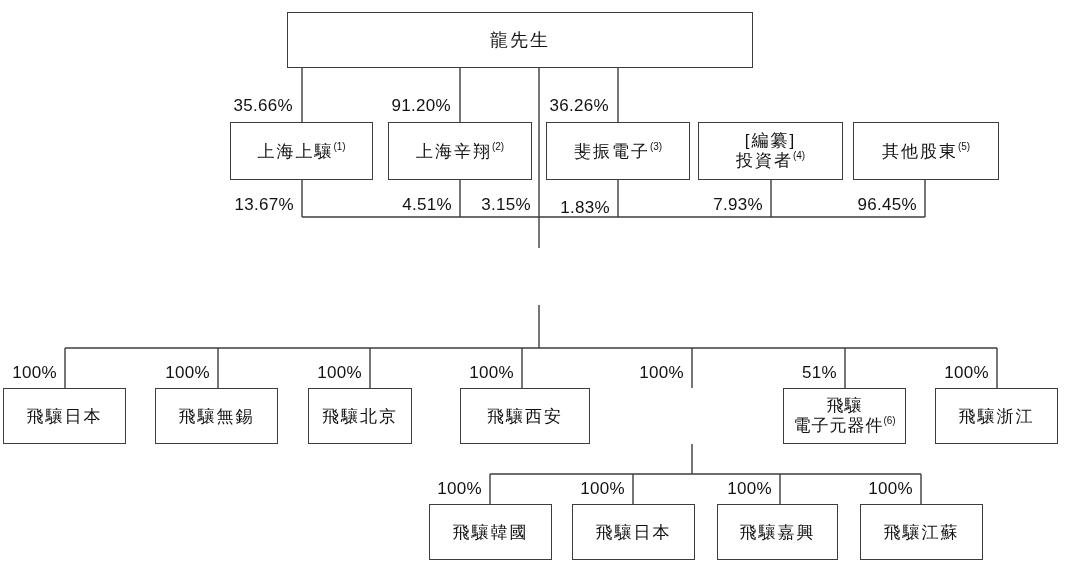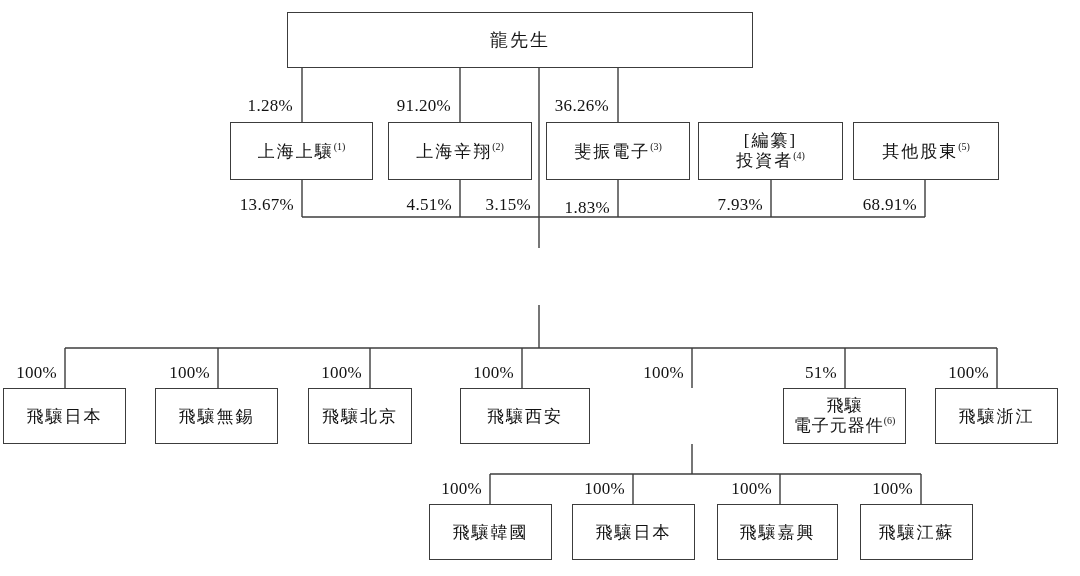--- a/index.html
+++ b/index.html
@@ -1,20 +1,20 @@
 <!DOCTYPE html>
 <html><head>
 <meta charset="utf-8">
 <style>
   html,body{margin:0;padding:0;background:#ffffff;}
   #stage{
     position:relative;
     width:1080px;height:576px;
     background:#ffffff;
-    font-family:Liberation Serif, serif;
+    font-family:Liberation Sans, sans-serif;
     color:#121212;
     overflow:hidden;
   }
   #wires{position:absolute;left:0;top:0;width:1080px;height:576px;pointer-events:none;}
   .box{
     position:absolute;
     border:1.5px solid #3c3c3c;
     background:#ffffff;
     display:flex;align-items:center;justify-content:center;
     text-align:center;
@@ -75,21 +75,21 @@
       <path d="M633 474 V504"></path>
       <path d="M780 474 V504"></path>
       <path d="M921 474 V504"></path>
     </g>
   </svg>
 
   <div class="box root" style="left:287px;top:12px;width:466px;height:56px">
     <span>龍先生</span>
   </div>
 
-  <div class="pct" style="right:787px;top:96px">1.28%</div>
+  <div class="pct" style="right:787px;top:96px">35.66%</div>
   <div class="pct" style="right:629px;top:96px">91.20%</div>
   <div class="pct" style="right:471px;top:96px">36.26%</div>
 
   <div class="box" style="left:230px;top:122px;width:143px;height:58px">
     <span><span>上海上驤</span><sup>(1)</sup></span>
   </div>
   <div class="box" style="left:388px;top:122px;width:144px;height:58px">
     <span><span>上海辛翔</span><sup>(2)</sup></span>
   </div>
   <div class="box" style="left:546px;top:122px;width:144px;height:58px">
@@ -103,21 +103,21 @@
   </div>
   <div class="box" style="left:853px;top:122px;width:146px;height:58px">
     <span><span>其他股東</span><sup>(5)</sup></span>
   </div>
 
   <div class="pct" style="right:786px;top:195px">13.67%</div>
   <div class="pct" style="right:628px;top:195px">4.51%</div>
   <div class="pct" style="right:549px;top:195px">3.15%</div>
   <div class="pct" style="right:470px;top:198px">1.83%</div>
   <div class="pct" style="right:317px;top:195px">7.93%</div>
-  <div class="pct" style="right:163px;top:195px">68.91%</div>
+  <div class="pct" style="right:163px;top:195px">96.45%</div>
 
 
   <div class="pct" style="right:1023px;top:363px">100%</div>
   <div class="pct" style="right:870px;top:363px">100%</div>
   <div class="pct" style="right:718px;top:363px">100%</div>
   <div class="pct" style="right:566px;top:363px">100%</div>
   <div class="pct" style="right:396px;top:363px">100%</div>
   <div class="pct" style="right:243px;top:363px">51%</div>
   <div class="pct" style="right:91px;top:363px">100%</div>
 
@@ -150,17 +150,17 @@
 
   <div class="box" style="left:429px;top:504px;width:123px;height:56px">
     <span>飛驤韓國</span>
   </div>
   <div class="box" style="left:572px;top:504px;width:123px;height:56px">
     <span>飛驤日本</span>
   </div>
   <div class="box" style="left:717px;top:504px;width:121px;height:56px">
     <span>飛驤嘉興</span>
   </div>
-  <div class="box" style="left:860px;top:504px;width:113px;height:56px">
+  <div class="box" style="left:860px;top:504px;width:123px;height:56px">
     <span>飛驤江蘇</span>
   </div>
 
 </div>
 
 </body></html>

